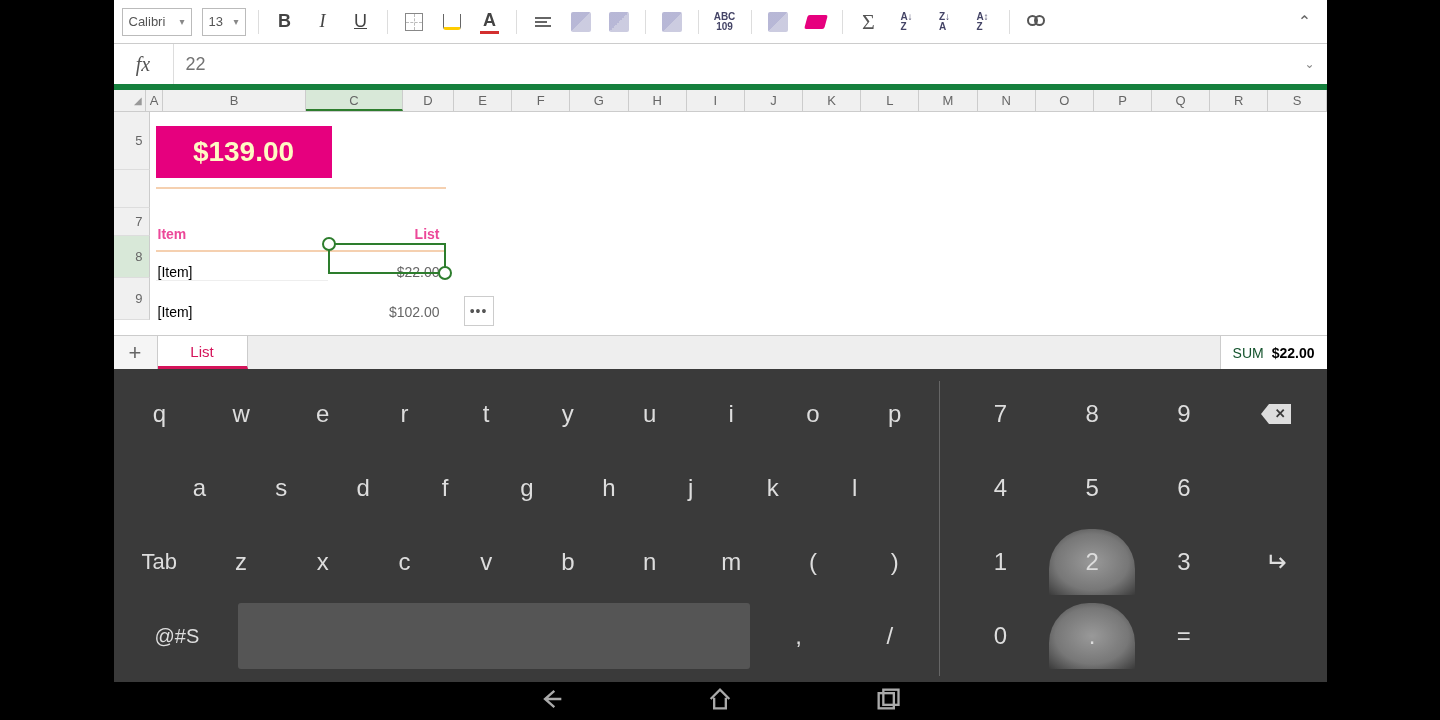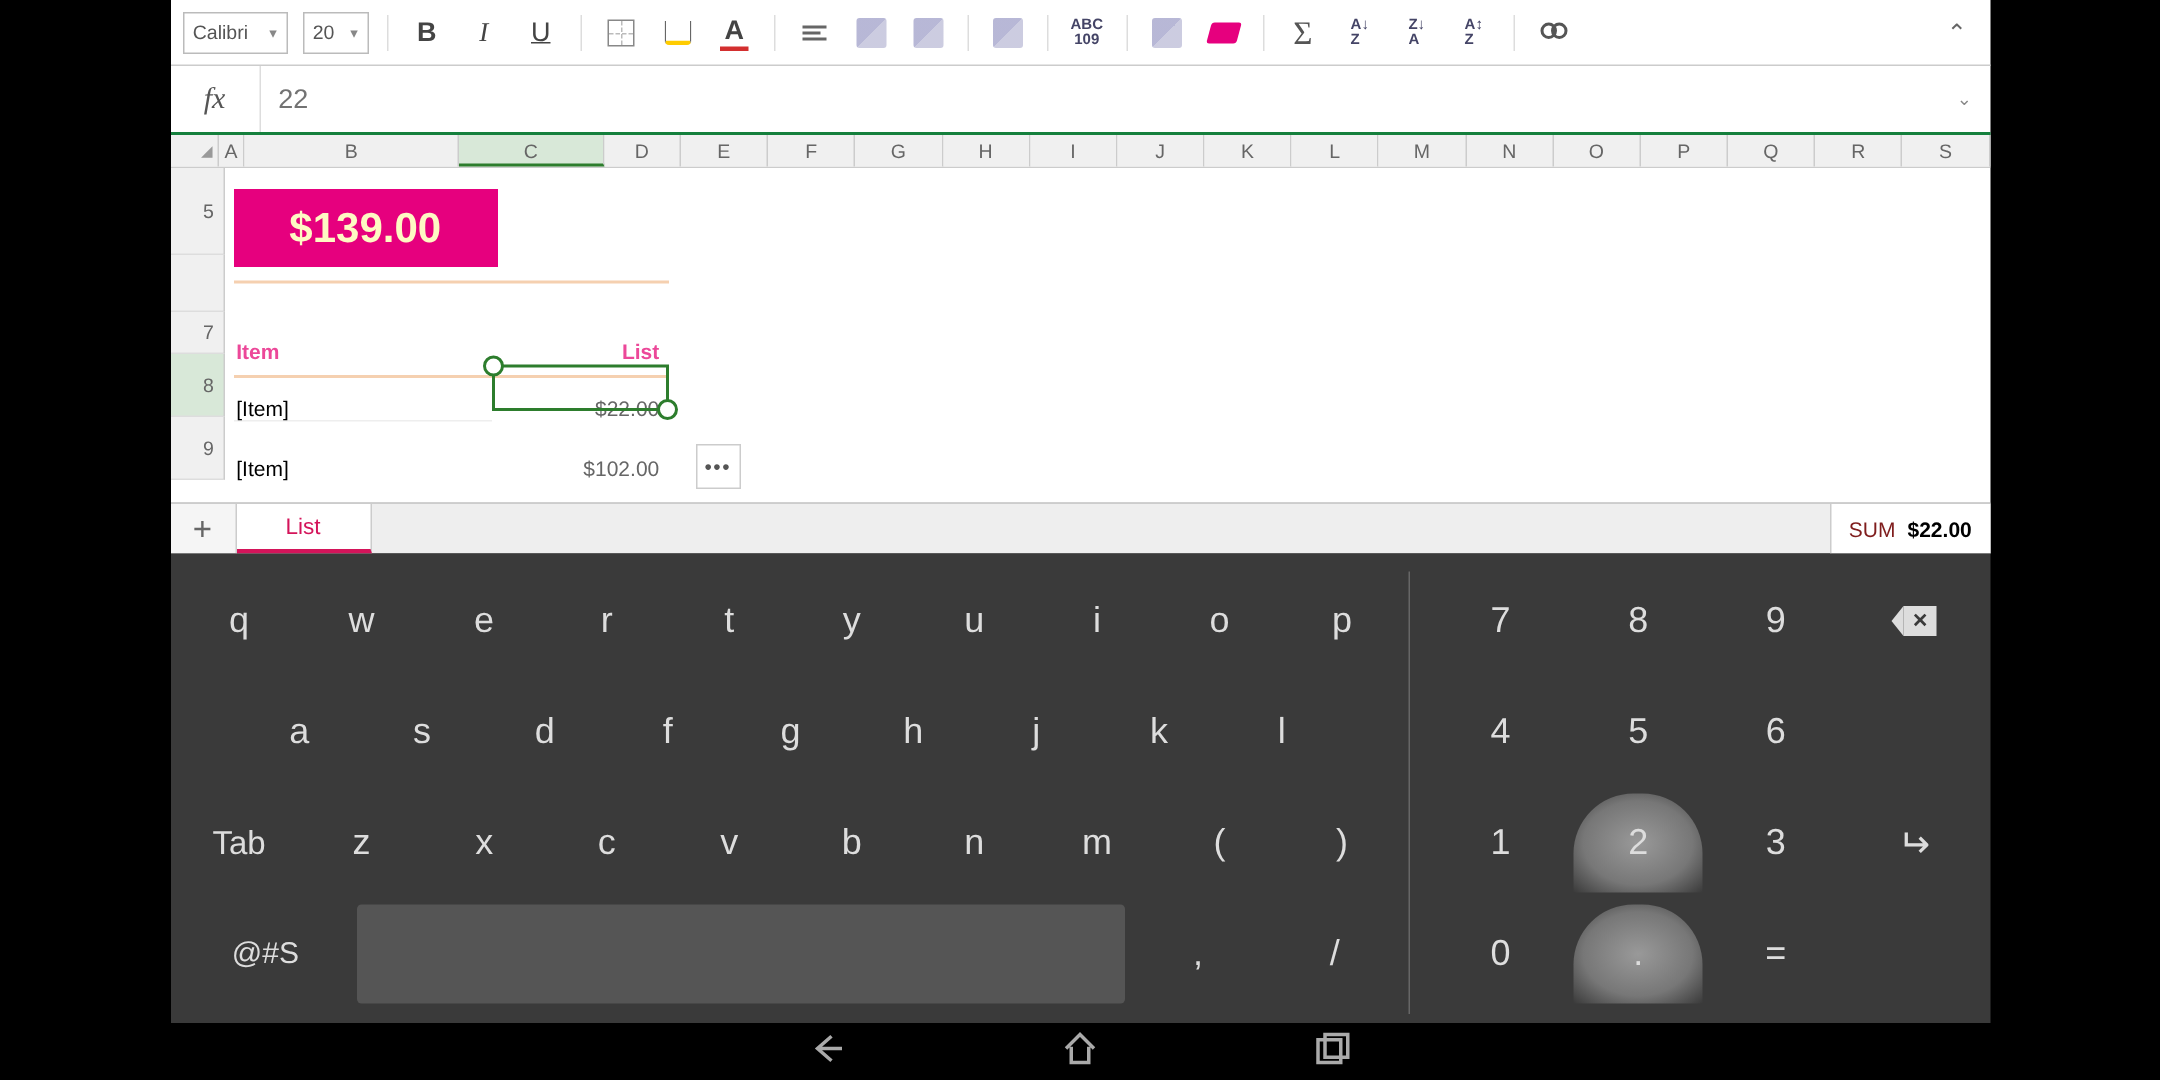--- a/index.html
+++ b/index.html
@@ -10,21 +10,21 @@
 .toolbar { background: #fff; height: 44px; display: flex; align-items: center; padding: 0 8px; gap: 10px; border-bottom: 1px solid #ccc; }
 .font-select { height: 28px; border: 1px solid #bbb; background: #fff; display: flex; align-items: center; padding: 0 6px; font-size: 13px; color: #555; }
 .font-name { width: 70px; }
 .font-size { width: 44px; }
 .dd-arrow { margin-left: auto; font-size: 10px; color: #888; }
 .tool-btn { width: 28px; height: 28px; display: flex; align-items: center; justify-content: center; font-size: 18px; color: #444; cursor: pointer; }
 .tool-sep { width: 1px; height: 24px; background: #ddd; margin: 0 2px; }
 .caret { margin-left: auto; width: 28px; height: 28px; display: flex; align-items: center; justify-content: center; color: #666; }
 
 
-.formula-bar { background: #fff; height: 46px; display: flex; align-items: center; border-bottom: 2px solid #15803d; }
+.formula-bar { background: #fff; height: 46px; display: flex; align-items: center; border-bottom: 6px solid #15803d; }
 .fx-label { width: 60px; text-align: center; font-style: italic; font-family: serif; font-size: 20px; color: #555; border-right: 1px solid #ddd; height: 100%; display: flex; align-items: center; justify-content: center; }
 .formula-input { flex: 1; padding: 0 12px; font-size: 18px; color: #737373; }
 .formula-expand { width: 34px; color: #888; font-size: 12px; display: flex; align-items: center; justify-content: center; }
 
 
 .grid-area { background: #fff; position: relative; height: 245px; overflow: hidden; }
 .col-headers { display: flex; height: 22px; border-bottom: 1px solid #ccc; }
 .corner-cell { width: 36px; background: #f0f0f0; border-right: 1px solid #ccc; display: flex; align-items: center; justify-content: flex-end; padding-right: 3px; font-size: 10px; color: #999; }
 .col-header { background: #f0f0f0; border-right: 1px solid #ccc; text-align: center; font-size: 13px; color: #666; line-height: 22px; }
 .col-header.selected { background: #d8e8d8; border-bottom: 2px solid #2d7d2d; }
@@ -55,21 +55,21 @@
 .rh { width: 36px; background: #f0f0f0; border-right: 1px solid #ccc; border-bottom: 1px solid #ddd; text-align: right; padding-right: 6px; font-size: 13px; color: #666; display: flex; align-items: center; justify-content: flex-end; }
 .rh.selected { background: #d8e8d8; }
 
 .context-btn { position: absolute; left: 350px; top: 184px; width: 30px; height: 30px; border: 1px solid #ccc; background: #fff; display: flex; align-items: center; justify-content: center; font-size: 14px; color: #555; letter-spacing: 1px; }
 
 
 .sheet-tabs { height: 34px; background: #eee; display: flex; align-items: stretch; border-top: 1px solid #ccc; }
 .add-sheet { width: 44px; display: flex; align-items: center; justify-content: center; font-size: 22px; color: #666; border-right: 1px solid #ccc; background: #f5f5f5; }
 .sheet-tab { width: 90px; background: #fff; display: flex; align-items: center; justify-content: center; font-size: 15px; color: #d4145a; border-right: 1px solid #ccc; border-bottom: 3px solid #d4145a; }
 .status { margin-left: auto; background: #fff; padding: 0 12px; display: flex; align-items: center; font-size: 14px; gap: 8px; border-left: 1px solid #ccc; }
-.status-label { color: #7f1d1d; }
+.status-label { color: #14532d; }
 .status-val { font-weight: 600; }
 
 
 .keyboard { flex: 1; background: #3a3a3a; display: flex; flex-direction: column; padding: 12px 8px 6px; gap: 8px; position: relative; }
 .kb-row { display: flex; gap: 6px; }
 .key { flex: 1; height: 66px; display: flex; align-items: center; justify-content: center; color: #ddd; font-size: 24px; font-weight: 300; cursor: pointer; border-radius: 3px; }
 .key.wide { flex: 1.3; }
 .key.space { flex: 6; background: #555; }
 .key.tab { font-size: 22px; font-weight: 400; }
 .key.shift { font-size: 20px; }
@@ -108,21 +108,21 @@
 <body>
 
 <div class="app">
 
   <div class="toolbar">
     <div class="font-select font-name">
       <span>Calibri</span>
       <span class="dd-arrow">▾</span>
     </div>
     <div class="font-select font-size">
-      <span>20</span>
+      <span>13</span>
       <span class="dd-arrow">▾</span>
     </div>
     <div class="tool-sep"></div>
     <div class="tool-btn" style="font-weight:bold">B</div>
     <div class="tool-btn" style="font-style:italic;font-family:serif">I</div>
     <div class="tool-btn" style="text-decoration:underline">U</div>
     <div class="tool-sep"></div>
     <div class="tool-btn">
         <div class="ico-border"></div>
       </div>

